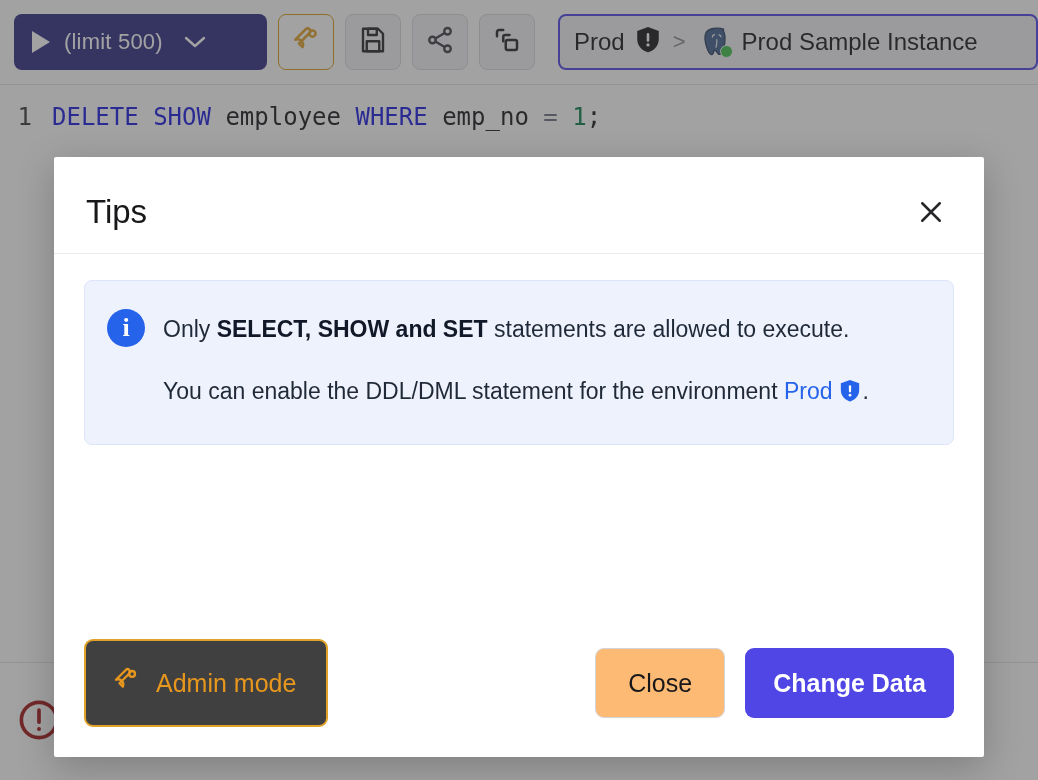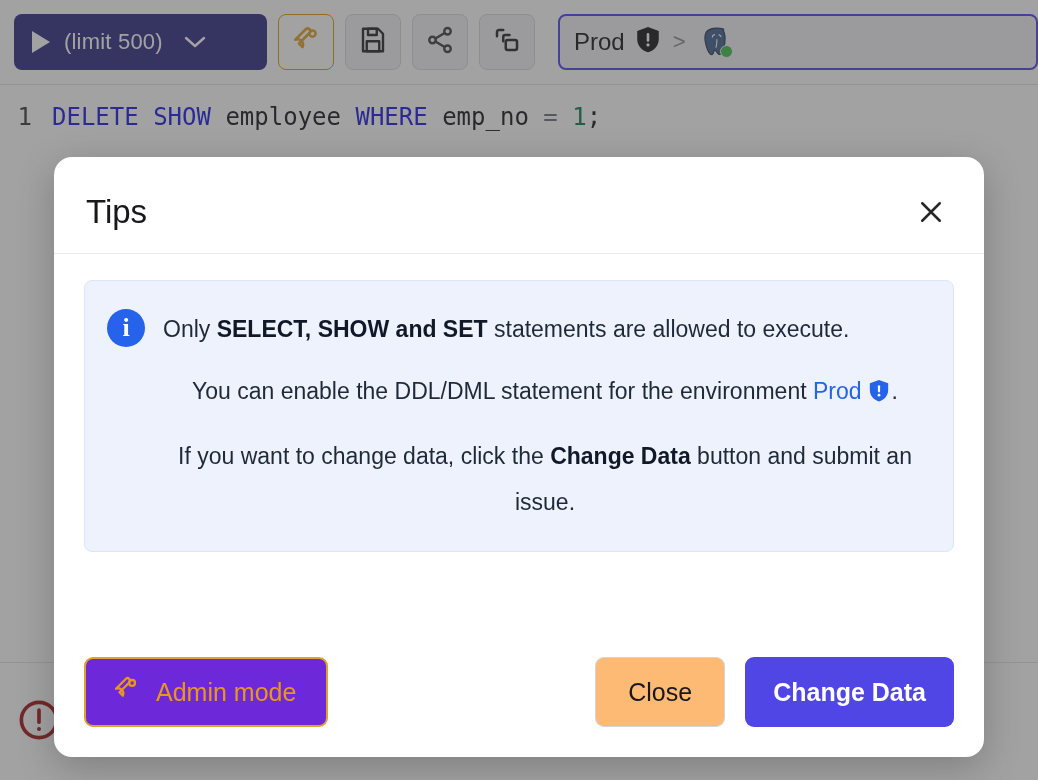--- a/index.html
+++ b/index.html
@@ -82,21 +82,21 @@
   }
   .err-text { font-size: 24px; color: #3f3f46; margin-left: 12px; white-space: nowrap; }
 
   
   .overlay { position: absolute; inset: 0; background: rgba(60,60,62,.48); }
 
   
   .modal {
     position: absolute; left: 54px; top: 157px;
     width: 930px; height: 600px;
-    background: #ffffff; border-radius: 18px;
+    background: #ffffff; border-radius: 2px;
     box-shadow: 0 10px 38px rgba(0,0,0,.22);
     display: flex; flex-direction: column;
   }
   .modal-head {
     display: flex; align-items: center; justify-content: space-between;
     padding: 36px 34px 22px 32px;
     border-bottom: 1px solid #e9e9ec;
   }
   .modal-title { font-size: 33px; color: #18181b; font-weight: 400; }
   .close-x {
@@ -121,22 +121,22 @@
   .info-text p + p { margin-top: 16px; text-align: center; }
   .info-text b { font-weight: 700; color: #111827; }
   .link { color: #2563eb; cursor: pointer; }
   .shield-inline { display: inline-block; vertical-align: -4px; margin: 0 2px 0 6px; }
 
   .modal-foot {
     display: flex; align-items: center; justify-content: space-between;
     padding: 24px 30px 30px 30px;
   }
   .admin-btn {
-    height: 70px; border: 2px solid #e0a227; border-radius: 9px;
-    background: #6d28d9; color: #e8971d;
+    height: 88px; border: 2px solid #e0a227; border-radius: 9px;
+    background: #404040; color: #e8971d;
     display: flex; align-items: center; gap: 16px;
     padding: 0 30px 0 26px; font-size: 25px; cursor: pointer;
   }
   .foot-right { display: flex; align-items: center; gap: 20px; }
   .close-btn {
     height: 70px; min-width: 130px; border: 1px solid #d4d4d8; border-radius: 9px;
     background: #fdba74; color: #18181b; font-size: 25px; cursor: pointer;
     display: flex; align-items: center; justify-content: center; padding: 0 26px;
   }
   .primary-btn {
@@ -216,20 +216,21 @@
         </span>
         <span class="env-sep">&gt;</span>
         <span class="pg-wrap">
           <svg width="34" height="32" viewBox="0 0 34 32">
             <path d="M25.6 3.2c-3-1.1-7-1.3-10.4-.7-3.6.6-6.6 2.4-7.6 5.2-1 2.9-.6 7.4.5 11.5 1 3.8 2.6 7.4 4.2 8.9 1.1 1 2.1.6 2.7-.4.5-.9.8-2.3.9-3.3.6.3 1.4.5 2.3.4.4 1 1.2 2.7 2.3 3.3 1.2.7 2.6.1 3.4-1.3 1.2-2.1 2.4-6.3 2.9-10 .5-3.6.4-7.2-.5-9.8-.2-.7-.5-1.3-.9-1.8z" fill="#41608e" stroke="#2b3f5c" stroke-width="1.3" stroke-linejoin="round"></path>
             <path d="M16.6 8.6c-1.3.3-2.3 1.2-2.3 2.5m6.6-2.2c1.1.2 1.9.9 2.1 1.9" fill="none" stroke="#ffffff" stroke-width="1.1" stroke-linecap="round"></path>
             <path d="M18.9 13.6c0 3.2-.3 6-.9 7.6" fill="none" stroke="#ffffff" stroke-width="1.1" stroke-linecap="round"></path>
           </svg>
           <span class="pg-dot"></span>
         </span>
+        <span class="db-name">Prod Sample Instance</span>
       </div>
     </div>
 
     <div class="editor">
       <div class="code-line">
         <span class="gutter">1</span>
         <span><span class="kw">DELETE</span> <span class="kw">SHOW</span> <span class="id">employee</span> <span class="kw">WHERE</span> <span class="id">emp_no</span> <span class="op">=</span> <span class="num">1</span><span class="punc">;</span></span>
       </div>
     </div>
 
@@ -261,21 +262,20 @@
     <div class="modal-body">
       <div class="info-box">
         <div class="info-icon">i</div>
         <div class="info-text">
           <p><span>Only </span><b>SELECT, SHOW and SET</b><span> statements are allowed to execute.</span></p>
           <p><span>You can enable the DDL/DML statement for the environment </span><span class="link">Prod</span><span class="shield-inline"><svg width="22" height="24" viewBox="0 0 24 26">
                   <path d="M12 1 L22 4.6 V12 c0 6.6-4.3 10.6-10 12.4C6.3 22.6 2 18.6 2 12 V4.6z" fill="#2563eb"></path>
                   <rect x="10.8" y="6.6" width="2.4" height="8" rx="1.2" fill="#ffffff"></rect>
                   <circle cx="12" cy="17.6" r="1.5" fill="#ffffff"></circle>
                 </svg></span><span>.</span></p>
-          <p><span>If you want to change data, click the </span><b>Change Data</b><span> button and submit an issue.</span></p>
         </div>
       </div>
     </div>
 
     <div class="modal-foot">
       <div class="admin-btn">
         <span>
           <svg width="28" height="28" viewBox="0 0 24 24" fill="none" stroke="#e8971d" stroke-width="2" stroke-linecap="round" stroke-linejoin="round">
             <path d="M14.7 6.3a4.5 4.5 0 0 0 5.9 5.9l-8.4 8.4a2.1 2.1 0 0 1-3-3l8.4-8.4z" transform="rotate(180 12 12)"></path>
             <circle cx="17.2" cy="6.8" r="2.5"></circle>

